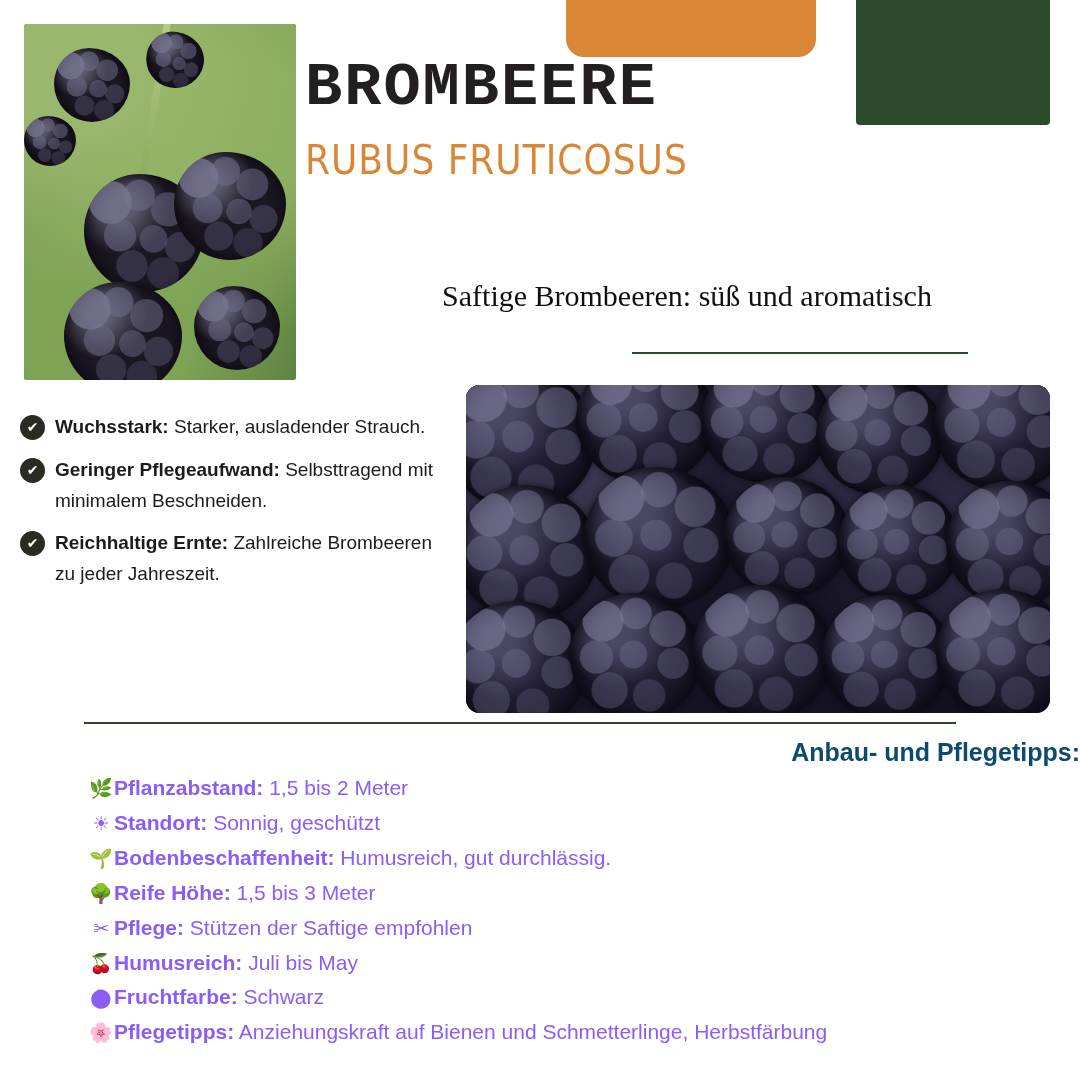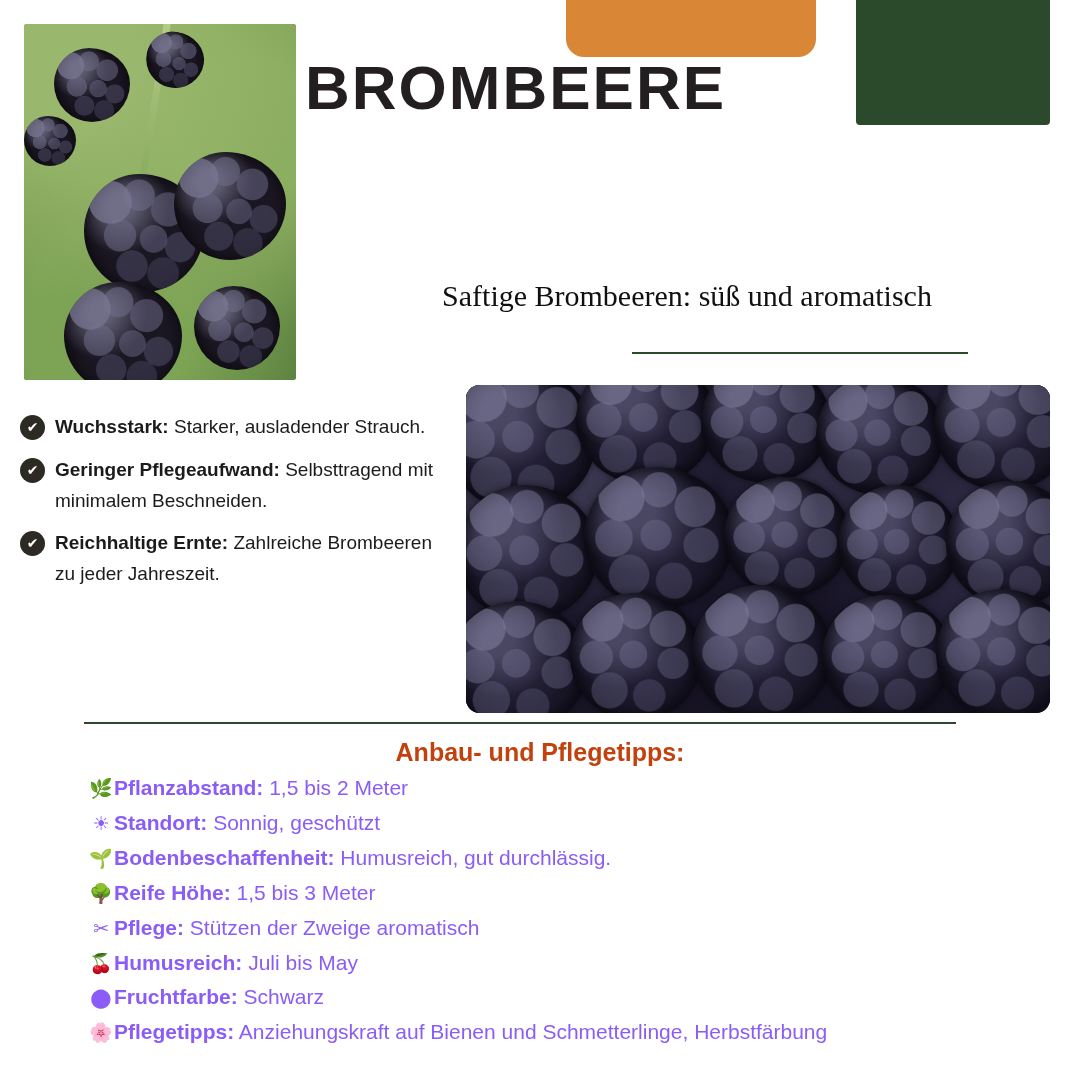--- a/index.html
+++ b/index.html
@@ -100,21 +100,21 @@
 
   
   .title {
     position: absolute;
     left: 305px;
     top: 52px;
     font-size: 62px;
     font-weight: 700;
     letter-spacing: 2px;
     color: #231f20;
-    font-family: Liberation Sans, sans-serif;
+    font-family: Liberation Mono, monospace;
   }
   .subtitle {
     position: absolute;
     left: 305px;
     top: 137px;
     font-size: 40px;
     font-weight: 400;
     letter-spacing: 1px;
     color: #d98637;
     font-family: "DejaVu Sans Condensed", "Liberation Sans", sans-serif;
@@ -220,24 +220,24 @@
     left: 84px;
     top: 722px;
     width: 872px;
     height: 2px;
     background: #2b4a2b;
   }
   .tips-title {
     position: absolute;
     left: 0; right: 0;
     top: 738px;
-    text-align: center;
+    text-align: right;
     font-size: 25px;
     font-weight: 700;
-    color: #c2410c;
+    color: #0c4a6e;
   }
   .tips-list {
     position: absolute;
     left: 88px;
     top: 772px;
     width: 920px;
   }
   .tip {
     font-size: 21px;
     line-height: 1.52;
@@ -267,20 +267,21 @@
     <div class="berry b7"></div>
     <div class="berry b1"></div>
     <div class="berry b2"></div>
     <div class="berry b3"></div>
     <div class="berry b4"></div>
     <div class="berry b5"></div>
     <div class="berry b6"></div>
   </div>
 
   <div class="title">BROMBEERE</div>
+  <div class="subtitle">RUBUS FRUTICOSUS</div>
 
   <div class="tagline">Saftige Brombeeren: süß und aromatisch</div>
   <div class="tagline-rule"></div>
 
   <div class="bullets">
     <div class="bullet">
       <span class="check">✔</span>
       <span class="bullet-text"><b>Wuchsstark:</b><span> Starker, ausladender Strauch.</span></span>
     </div>
     <div class="bullet">
@@ -313,19 +314,19 @@
   </div>
 
   <div class="tips-rule"></div>
   <div class="tips-title">Anbau- und Pflegetipps:</div>
 
   <div class="tips-list">
     <div class="tip"><span class="emo">🌿</span><b>Pflanzabstand:</b><span> 1,5 bis 2 Meter</span></div>
     <div class="tip"><span class="emo">☀</span><b>Standort:</b><span> Sonnig, geschützt</span></div>
     <div class="tip"><span class="emo">🌱</span><b>Bodenbeschaffenheit:</b><span> Humusreich, gut durchlässig.</span></div>
     <div class="tip"><span class="emo">🌳</span><b>Reife Höhe:</b><span> 1,5 bis 3 Meter</span></div>
-    <div class="tip"><span class="emo">✂</span><b>Pflege:</b><span> Stützen der Zweige aromatisch</span></div>
+    <div class="tip"><span class="emo">✂</span><b>Pflege:</b><span> Stützen der Saftige empfohlen</span></div>
     <div class="tip"><span class="emo">🍒</span><b>Humusreich:</b><span> Juli bis May</span></div>
     <div class="tip"><span class="emo">⬤</span><b>Fruchtfarbe:</b><span> Schwarz</span></div>
     <div class="tip"><span class="emo">🌸</span><b>Pflegetipps:</b><span> Anziehungskraft auf Bienen und Schmetterlinge, Herbstfärbung</span></div>
   </div>
 
 </div>
 
 </body></html>

